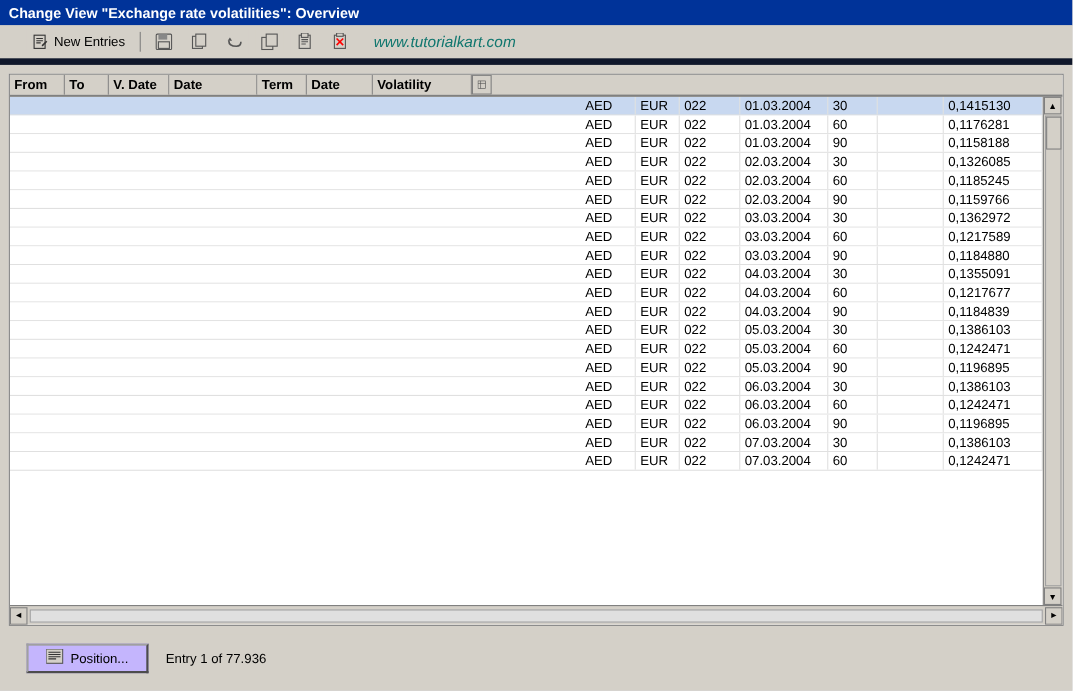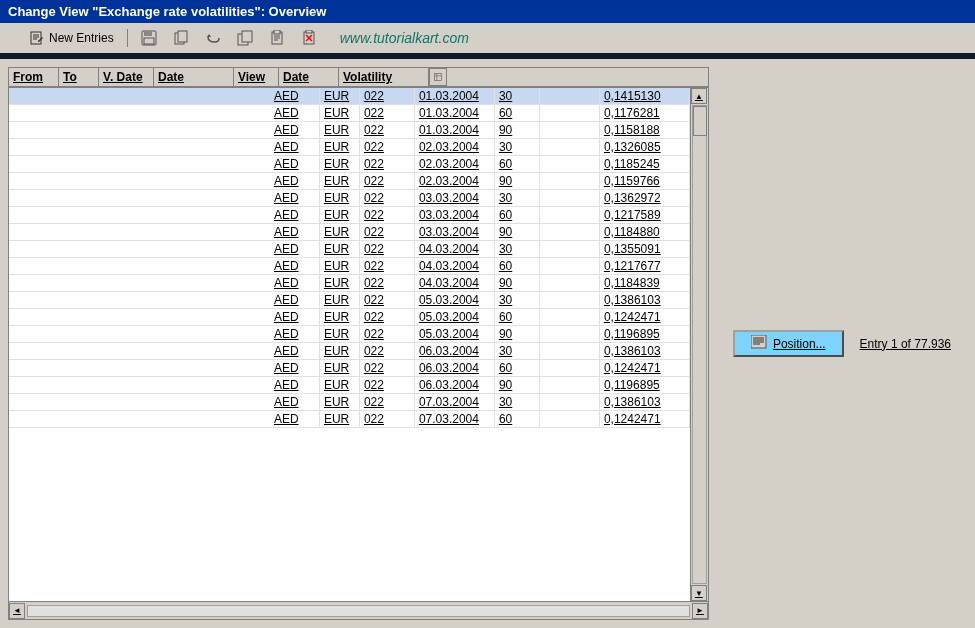--- a/index.html
+++ b/index.html
@@ -60,24 +60,23 @@
     .watermark {
       color: #0f766e;
       font-size: 14px;
       font-style: italic;
       margin-left: 12px;
     }
     .content {
       flex: 1;
       padding: 8px;
       display: flex;
-      flex-direction: row;
+      flex-direction: column;
       gap: 8px;
       overflow: hidden;
-      text-decoration: underline;
     }
     .table-container {
       border: 1px solid #808080;
       background: white;
       overflow: hidden;
       flex: 1;
       display: flex;
       flex-direction: column;
     }
     .table-header {
@@ -175,21 +174,21 @@
       display: flex;
       align-items: center;
       padding: 8px 16px;
       gap: 16px;
       background: #d4d0c8;
     }
     .position-btn {
       display: flex;
       align-items: center;
       gap: 6px;
-      background: #7dd3fc;
+      background: #c4b5fd;
       border: 2px outset #a0a0a0;
       padding: 3px 16px;
       cursor: pointer;
       font-size: 12px;
     }
     .entry-info {
       font-size: 12px;
     }
     .config-icon {
       width: 18px;
@@ -293,21 +292,21 @@
 
   <div class="content">
     <div class="table-container">
 
       <div class="table-header">
         <div class="table-header-row">
           <div class="col-header col-from">From</div>
           <div class="col-header col-to">To</div>
           <div class="col-header col-vtype">V. Date</div>
           <div class="col-header col-date">Date</div>
-          <div class="col-header col-term">View</div>
+          <div class="col-header col-term">Term</div>
           <div class="col-header col-date2">Date</div>
           <div class="col-header col-volatility">Volatility</div>
           <div class="col-header col-config config-icon">
             <svg width="14" height="14" viewBox="0 0 14 14">
               <rect x="1" y="1" width="12" height="12" fill="none" stroke="#555" stroke-width="1"></rect>
               <line x1="1" y1="5" x2="13" y2="5" stroke="#555" stroke-width="1"></line>
               <line x1="5" y1="1" x2="5" y2="13" stroke="#555" stroke-width="1"></line>
             </svg>
           </div>
         </div>

